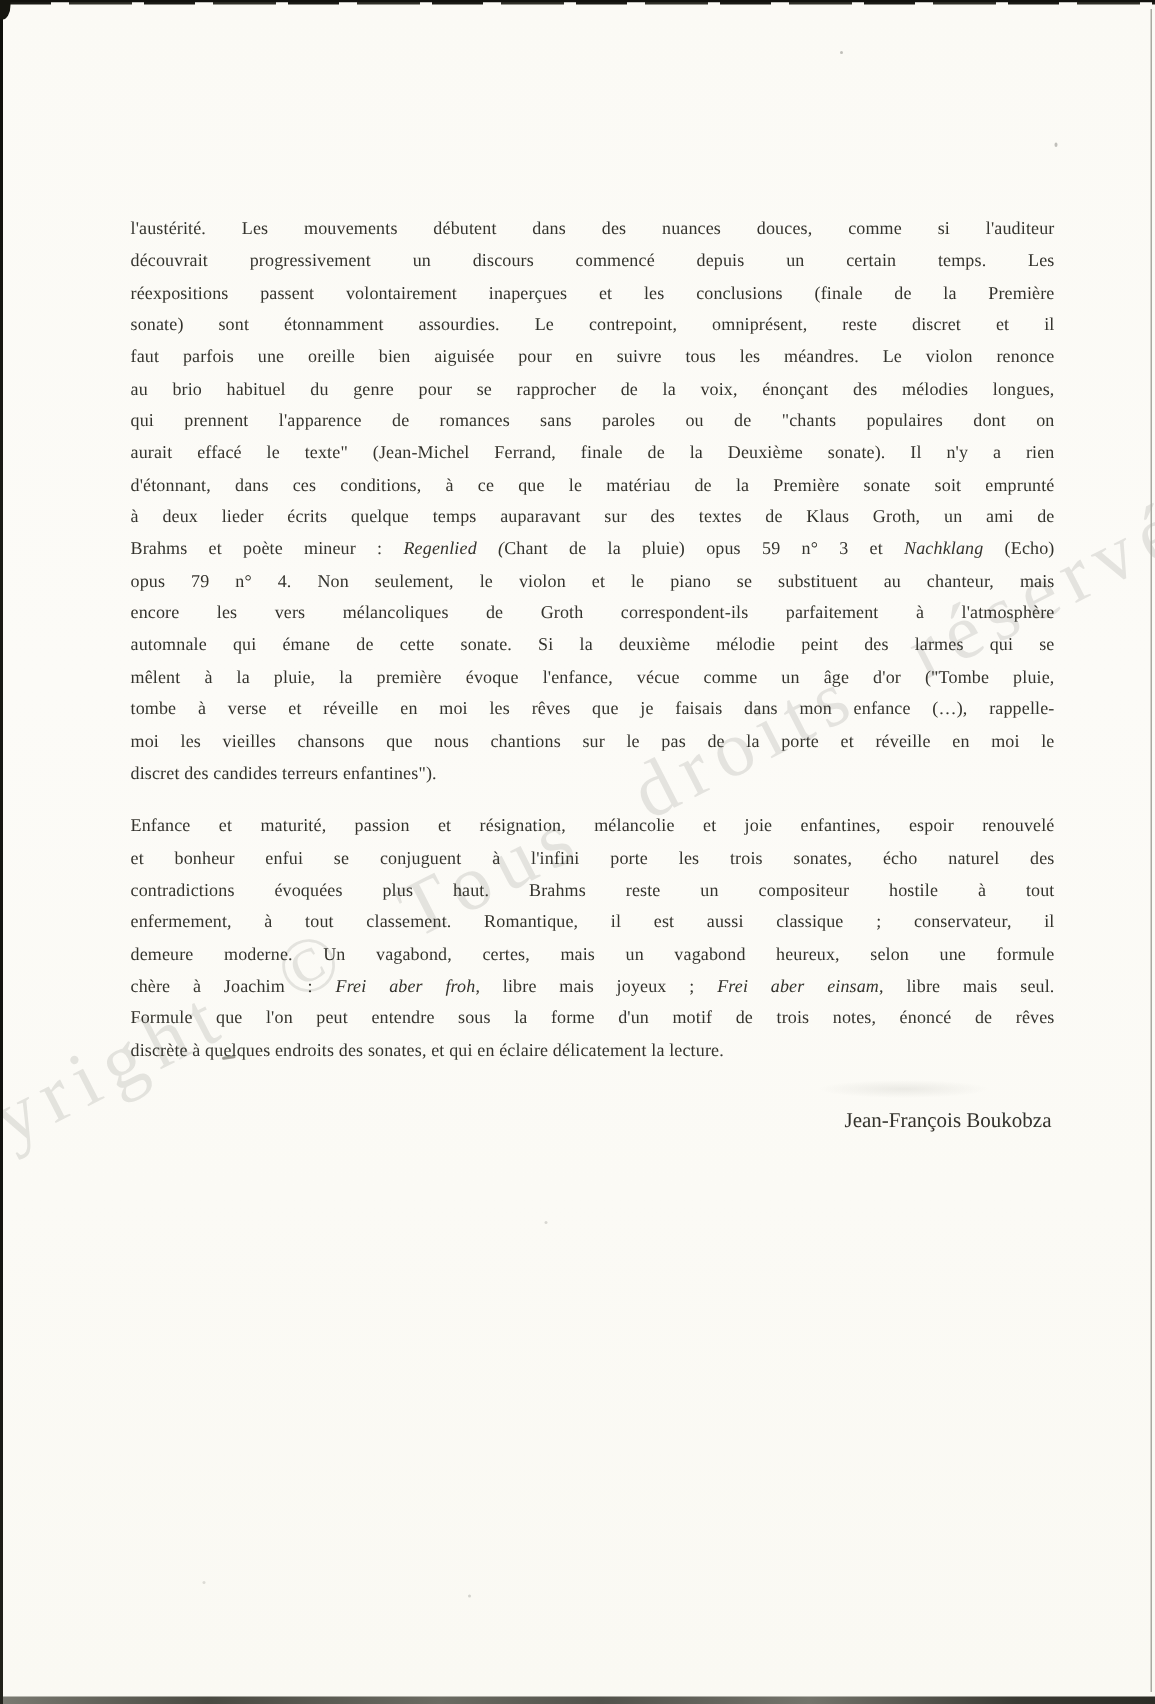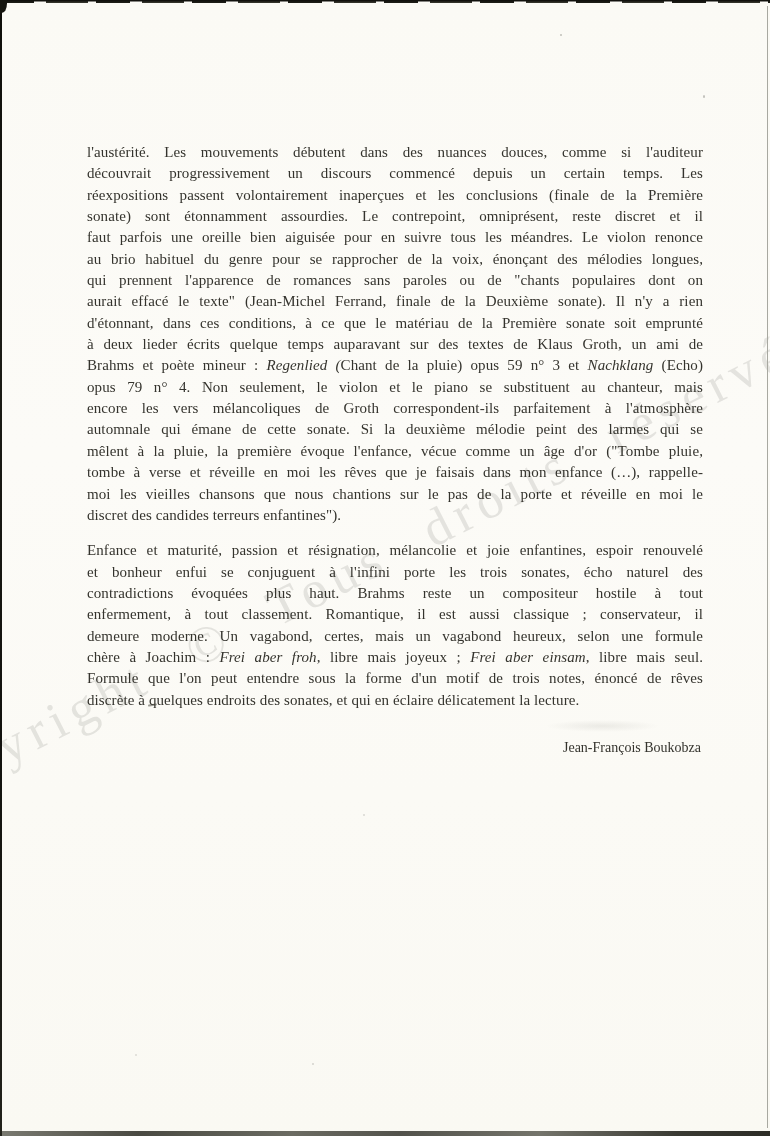--- a/index.html
+++ b/index.html
@@ -39,21 +39,21 @@
     font-size:52px;letter-spacing:7px;word-spacing:26px;white-space:nowrap;
     transform:rotate(-27deg);transform-origin:0 0;
     font-family:"Liberation Serif","DejaVu Serif",serif;
   }
   
   .text-block{
     position:absolute;left:87px;top:142px;width:616px;z-index:2;
   }
   .paragraph{margin:0 0 14px 0;}
   .line{
-    font-size:15px;line-height:21.35px;white-space:nowrap;
+    font-size:12px;line-height:21.35px;white-space:nowrap;
     text-align:justify;text-align-last:justify;
     letter-spacing:0.1px;
   }
   .line.last{text-align-last:left;}
   .line em{font-style:italic;}
   .signature{
     margin-top:26px;text-align:right;padding-right:2px;
     font-size:14px;line-height:21px;
   }
   

